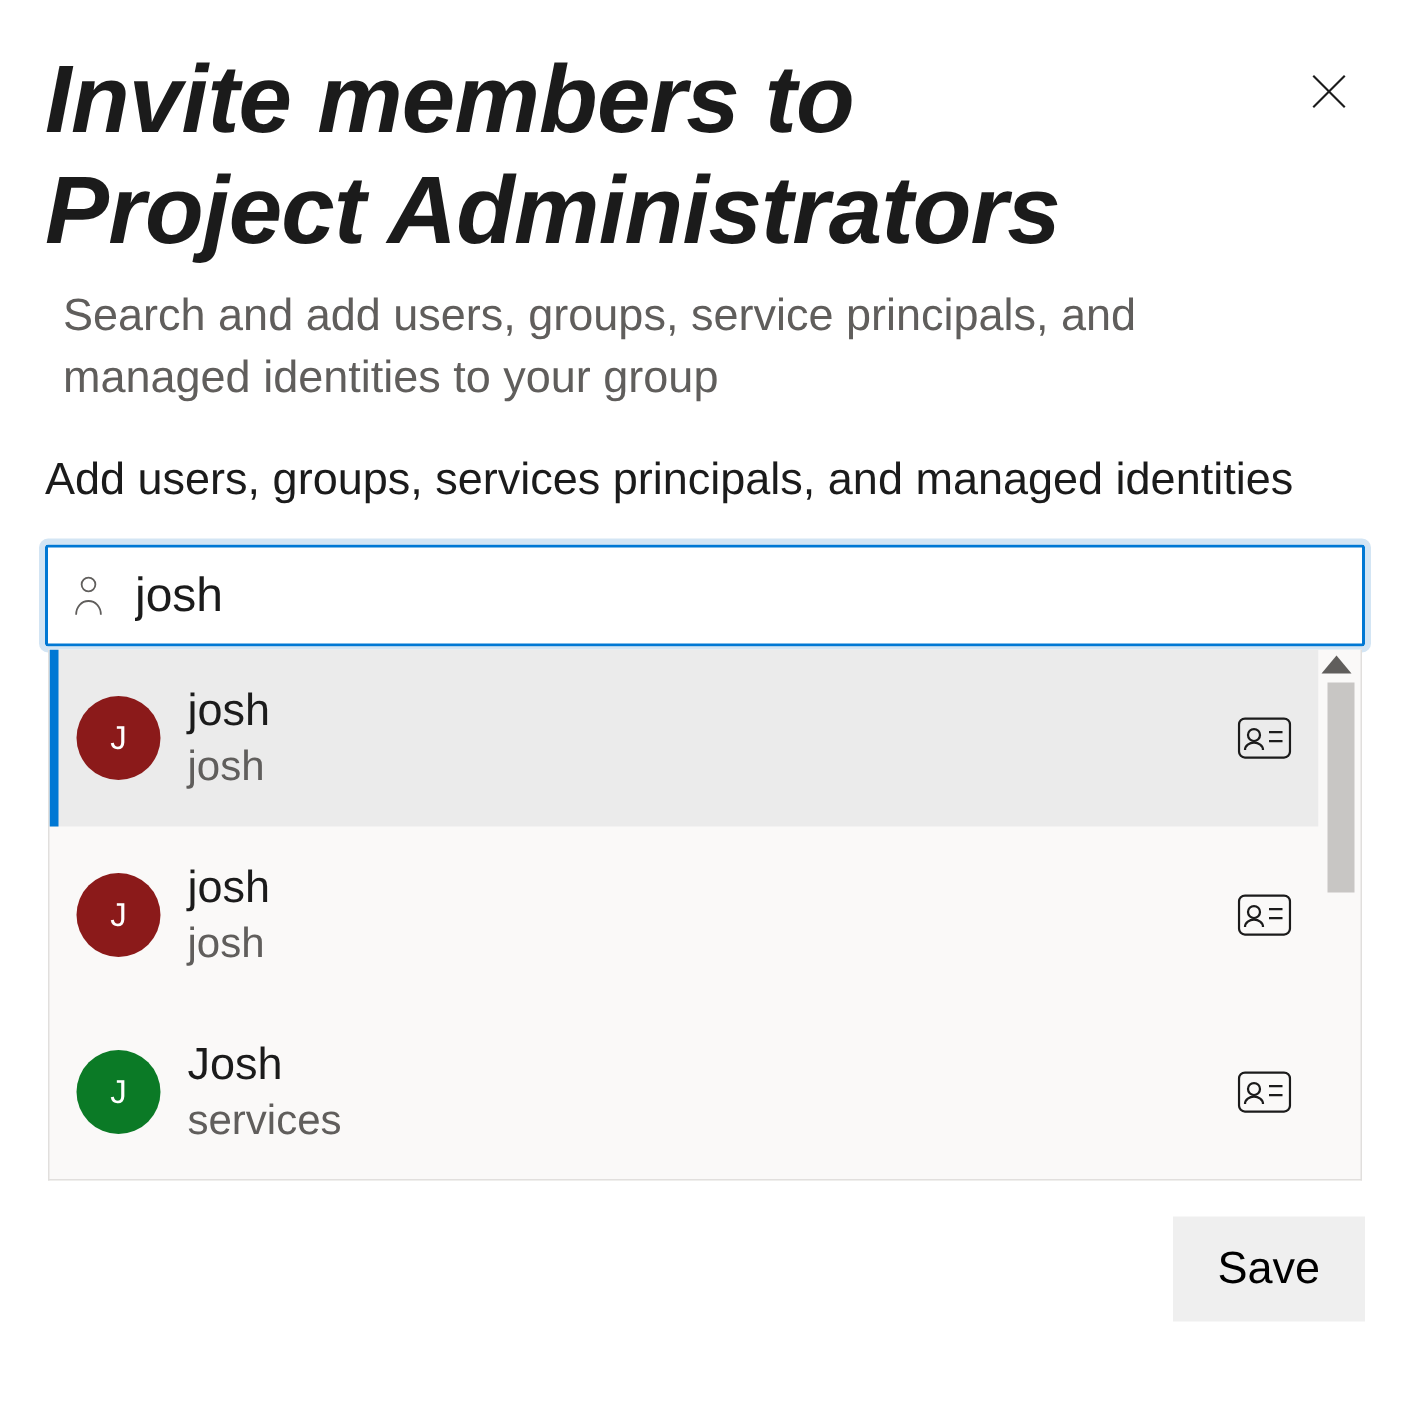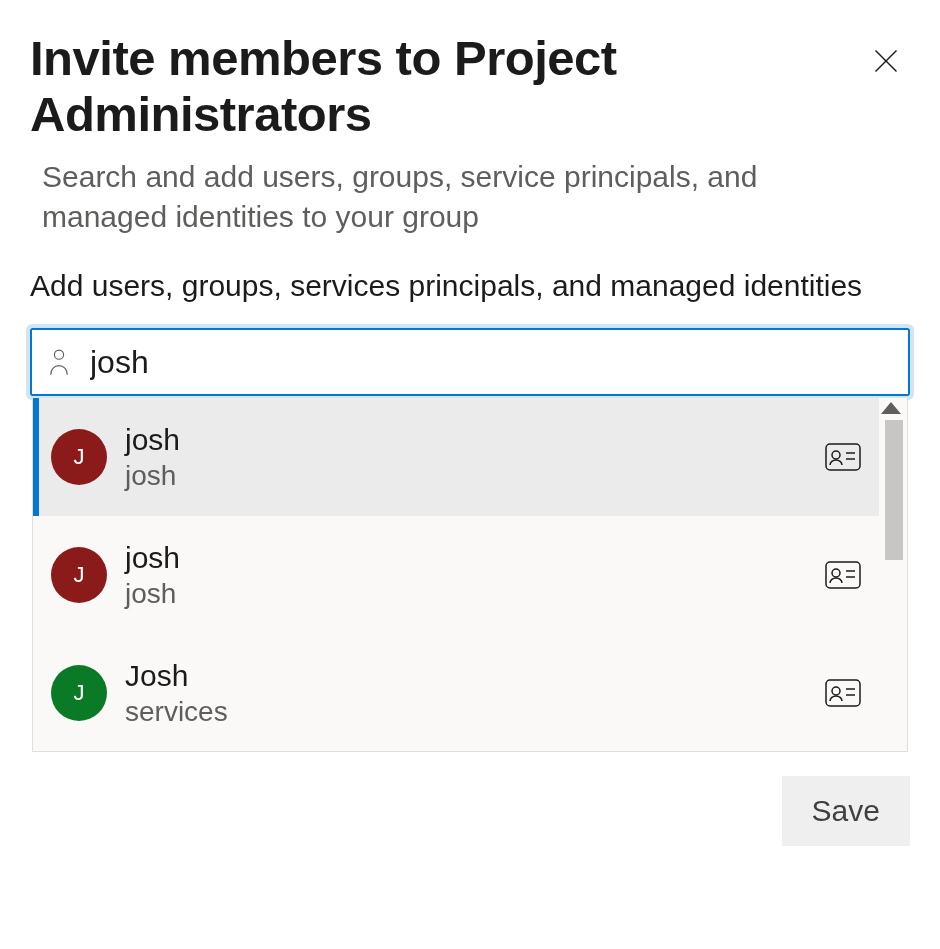--- a/index.html
+++ b/index.html
@@ -6,21 +6,21 @@
     body {
       margin: 0;
       padding: 30px;
       font-family: "Segoe UI", -apple-system, sans-serif;
       color: #1b1b1b;
       background: #fff;
       width: 940px;
     }
     .header { display: flex; align-items: flex-start; justify-content: space-between; }
     .title-block { max-width: 760px; }
-    h1 { font-size: 49px; font-weight: 600; margin: 0 0 14px 0; line-height: 1.15; letter-spacing: -0.5px; }
+    h1 { font-size: 64px; font-weight: 600; margin: 0 0 14px 0; line-height: 1.15; letter-spacing: -0.5px; font-style: italic; }
     .subtitle { font-size: 30px; color: #605e5c; margin: 12px; line-height: 1.35; }
     .close-btn {
       background: none; border: none; cursor: pointer; padding: 8px;
       width: 48px; height: 48px; display: flex; align-items: center; justify-content: center;
       margin-top: 8px;
     }
     .close-btn svg { width: 28px; height: 28px; stroke: #1b1b1b; stroke-width: 1.2; }
     .field-block { margin-top: 16px; }
     .field-label { font-size: 30px; color: #1b1b1b; margin: 0 0 22px 0; line-height: 1.35; }
     .search-wrap {
@@ -78,21 +78,21 @@
       position: absolute; right: 4px; top: 22px; width: 18px; height: 140px;
       background: #c8c6c4;
     }
     .footer {
       display: flex; justify-content: flex-end; gap: 14px; margin-top: 24px;
     }
     .btn {
       font-size: 30px; font-family: inherit; border: none; background: #efefef;
       padding: 18px 30px; cursor: pointer;
     }
-    .btn.disabled { color: #404040; cursor: default; }
+    .btn.disabled { color: #000000; cursor: default; }
   </style>
 </head>
 <body>
 
 <div class="header">
   <div class="title-block">
     <h1>Invite members to Project Administrators</h1>
     <p class="subtitle">Search and add users, groups, service principals, and managed identities to your group</p>
   </div>
   <button class="close-btn" aria-label="Close">

